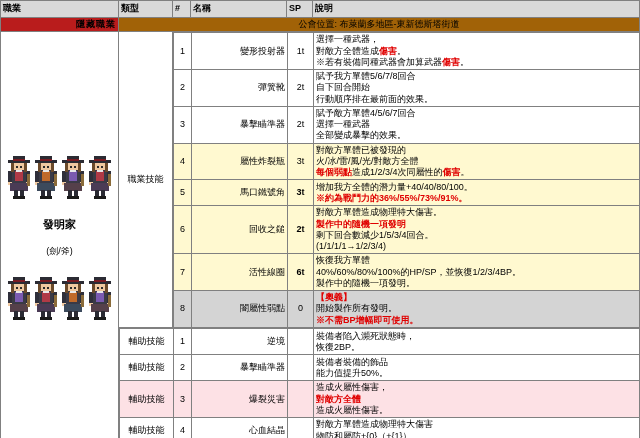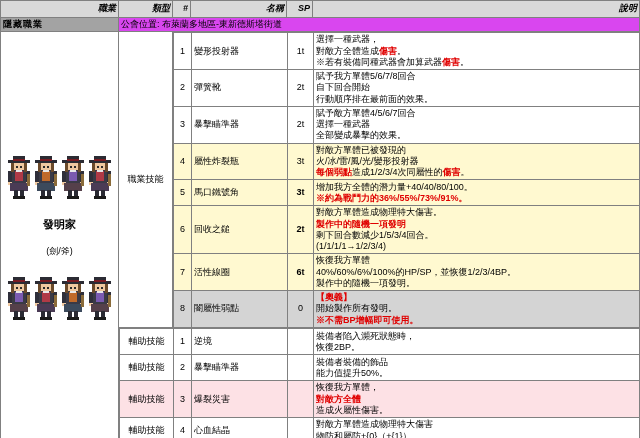--- a/index.html
+++ b/index.html
@@ -22,50 +22,49 @@
   table.grid td, table.grid th {
     border: 1px solid #808080;
     font-size: 9px;
     color: #000;
     padding: 1px 2px;
     vertical-align: middle;
     line-height: 1.25;
   }
   .hdr {
     background: #d9d9d9;
-    text-align: right;
+    text-align: left;
     font-weight: bold;
     font-size: 10px;
     height: 17px;
-    font-style: italic;
   }
   .classcol {
     width: 118px;
     text-align: center;
     vertical-align: middle;
   }
   .typecol { width: 54px; text-align: center; }
   .numcol  { width: 18px; text-align: center; }
-  .namecol { width: 96px; text-align: left; }
+  .namecol { width: 96px; text-align: right; }
   .spcol   { width: 26px; text-align: center; }
   .desccol { text-align: left; padding-left: 4px; }
 
   .titlecell {
-    background: #a3a3a3;
-    text-align: left;
+    background: #b91c1c;
+    text-align: right;
     font-weight: bold;
     font-size: 10px;
     letter-spacing: 1px;
     margin-top: 24px;
   }
   .guildcell {
-    text-align: left;
+    text-align: center;
     font-size: 9.5px;
     padding-left: 4px;
-    background: #d946ef;
+    background: #a16207;
   }
 
   .sprite-stack {
     display: flex;
     flex-direction: column;
     align-items: center;
     justify-content: flex-start;
     gap: 14px;
     padding-top: 2px;
   }
@@ -376,21 +375,21 @@
                     <div>選擇一種武器</div>
                     <div>全部變成暴擊的效果。</div>
                   </td>
                 </tr>
                 <tr class="row-yellow" style="height: 34px;">
                   <td class="numcol">4</td>
                   <td class="namecol">屬性炸裂瓶</td>
                   <td class="spcol ">3t</td>
                   <td class="desccol">
                     <div>對敵方單體已被發現的</div>
-                    <div>火/冰/雷/風/光/變形投射器</div>
+                    <div>火/冰/雷/風/光/對敵方全體</div>
                     <div><span class="red">每個弱點</span>造成1/2/3/4次同屬性的<span class="red">傷害</span>。</div>
                   </td>
                 </tr>
                 <tr class="row-yellow" style="height: 26px;">
                   <td class="numcol">5</td>
                   <td class="namecol">馬口鐵號角</td>
                   <td class="spcol sp-red">3t</td>
                   <td class="desccol">
                     <div>增加我方全體的潛力量+40/40/80/100。</div>
                     <div><span class="red">※約為戰鬥力的36%/55%/73%/91%。</span></div>
@@ -406,21 +405,21 @@
                     <div>剩下回合數減少1/5/3/4回合。</div>
                     <div>(1/1/1/1→1/2/3/4)</div>
                   </td>
                 </tr>
                 <tr class="row-yellow" style="height: 30px;">
                   <td class="numcol">7</td>
                   <td class="namecol">活性線圈</td>
                   <td class="spcol sp-red">6t</td>
                   <td class="desccol">
                     <div>恢復我方單體</div>
-                    <div>40%/60%/6%/100%的HP/SP，並恢復1/2/3/4BP。</div>
+                    <div>40%/60%/80%/100%的HP/SP，並恢復1/2/3/4BP。</div>
                     <div>製作中的隨機一項發明。</div>
                   </td>
                 </tr>
                 <tr class="row-gray" style="height: 30px;">
                   <td class="numcol">8</td>
                   <td class="namecol">闇屬性弱點</td>
                   <td class="spcol ">0</td>
                   <td class="desccol">
                     <div><span class="red">【奧義】</span></div>
                     <div>開始製作所有發明。</div>
@@ -461,21 +460,21 @@
                     <div>裝備者裝備的飾品</div>
                     <div>能力值提升50%。</div>
                   </td>
                 </tr>
                 <tr class="row-pink" style="height: 26px;">
                   <td class="typecol">輔助技能</td>
                   <td class="numcol">3</td>
                   <td class="namecol">爆裂災害</td>
                   <td class="spcol"></td>
                   <td class="desccol">
-                    <div>恢復我方單體，</div>
+                    <div>造成火屬性傷害，</div>
                     <div><span class="red">對敵方全體</span></div>
                     <div>造成火屬性傷害。</div>
                   </td>
                 </tr>
                 <tr class="row-white" style="height: 26px;">
                   <td class="typecol">輔助技能</td>
                   <td class="numcol">4</td>
                   <td class="namecol">心血結晶</td>
                   <td class="spcol"></td>
                   <td class="desccol">

